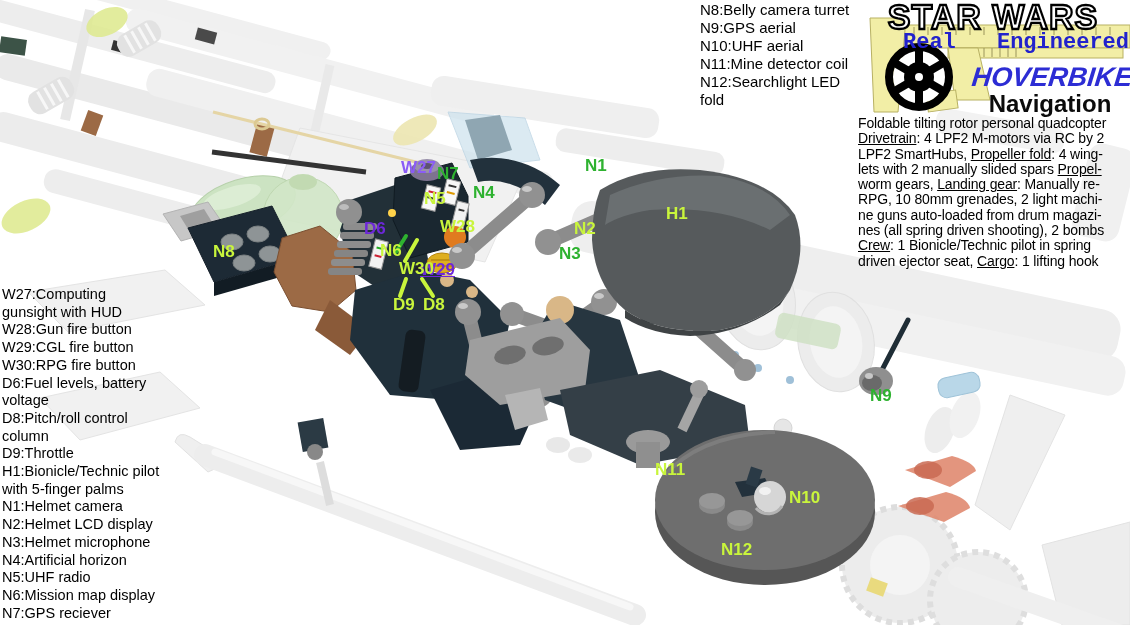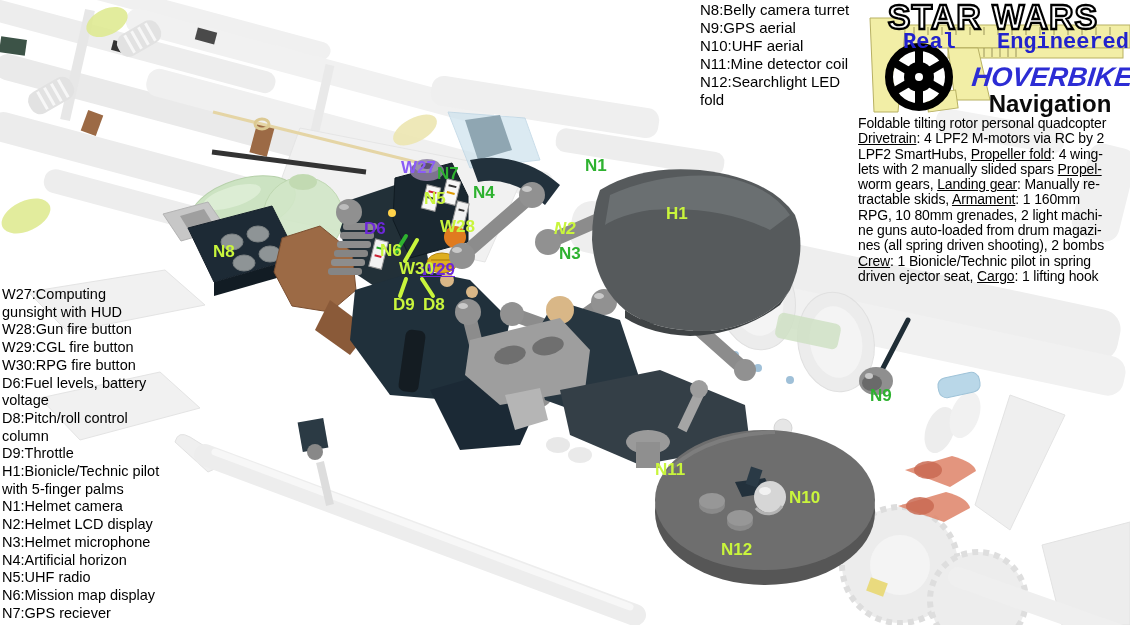--- a/index.html
+++ b/index.html
@@ -340,21 +340,20 @@
       <div class="leg-line">N7:GPS reciever</div>
     </div>
 
   <div id="info" class="abs">
     <div id="info-body">
         <div class="info-line"><span>Foldable tilting rotor personal quadcopter</span></div>
         <div class="info-line"><u>Drivetrain</u><span>: 4 LPF2 M-motors via RC by 2</span></div>
         <div class="info-line"><span>LPF2 SmartHubs, </span><u>Propeller fold</u><span>: 4 wing-</span></div>
         <div class="info-line"><span>lets with 2 manually slided spars </span><u>Propel-</u></div>
         <div class="info-line"><span>worm gears, </span><u>Landing gear</u><span>: Manually re-</span></div>
-        <div class="info-line"><span>tractable skids, </span><u>Armament</u><span>: 1 160mm</span></div>
         <div class="info-line"><span>RPG, 10 80mm grenades, 2 light machi-</span></div>
         <div class="info-line"><span>ne guns auto-loaded from drum magazi-</span></div>
         <div class="info-line"><span>nes (all spring driven shooting), 2 bombs</span></div>
         <div class="info-line"><u>Crew</u><span>: 1 Bionicle/Technic pilot in spring</span></div>
         <div class="info-line"><span>driven ejector seat, </span><u>Cargo</u><span>: 1 lifting hook</span></div>
       </div>
   </div>
 
   <div id="labels">
       <div class="scene-label" style="left: 401px; top: 158px; color: #8b5cf6;">W27</div>
@@ -362,21 +361,21 @@
       <div class="scene-label" style="left: 376px; top: 189px; color: rgb(201, 245, 60); margin-left: 48px;">N5</div>
       <div class="scene-label" style="left: 453px; top: 183px; color: rgb(46, 178, 48); margin-left: 20px;">N4</div>
       <div class="scene-label" style="left: 364px; top: 219px; color: #6d28d9;">D6</div>
       <div class="scene-label" style="left: 440px; top: 217px; color: rgb(201, 245, 60);">W28</div>
       <div class="scene-label" style="left: 380px; top: 241px; color: rgb(201, 245, 60);">N6</div>
       <div class="scene-label" style="left: 420px; top: 260px; color: #6d28d9; text-decoration: underline;">W29</div>
       <div class="scene-label" style="left: 399px; top: 259px; color: rgb(201, 245, 60);">W30</div>
       <div class="scene-label" style="left: 393px; top: 295px; color: rgb(201, 245, 60);">D9</div>
       <div class="scene-label" style="left: 423px; top: 295px; color: rgb(201, 245, 60);">D8</div>
       <div class="scene-label" style="left: 585px; top: 156px; color: rgb(46, 178, 48);">N1</div>
-      <div class="scene-label" style="left: 554px; top: 219px; color: rgb(201, 245, 60); font-style: italic;">N2</div>
+      <div class="scene-label" style="left: 574px; top: 219px; color: rgb(201, 245, 60);">N2</div>
       <div class="scene-label" style="left: 559px; top: 244px; color: rgb(46, 178, 48);">N3</div>
       <div class="scene-label" style="left: 666px; top: 204px; color: rgb(201, 245, 60);">H1</div>
       <div class="scene-label" style="left: 213px; top: 242px; color: rgb(201, 245, 60);">N8</div>
       <div class="scene-label" style="left: 870px; top: 386px; color: rgb(46, 178, 48);">N9</div>
       <div class="scene-label" style="left: 655px; top: 460px; color: rgb(201, 245, 60);">N11</div>
       <div class="scene-label" style="left: 789px; top: 488px; color: rgb(201, 245, 60);">N10</div>
       <div class="scene-label" style="left: 721px; top: 540px; color: rgb(201, 245, 60);">N12</div>
     </div>
 </div>
 

